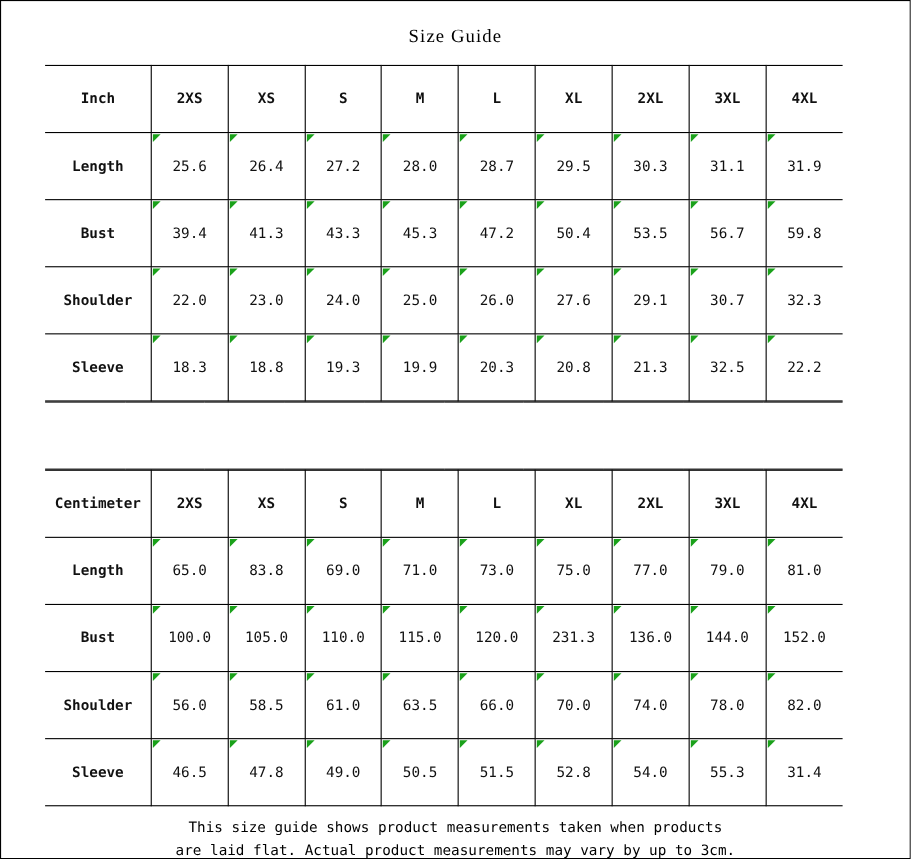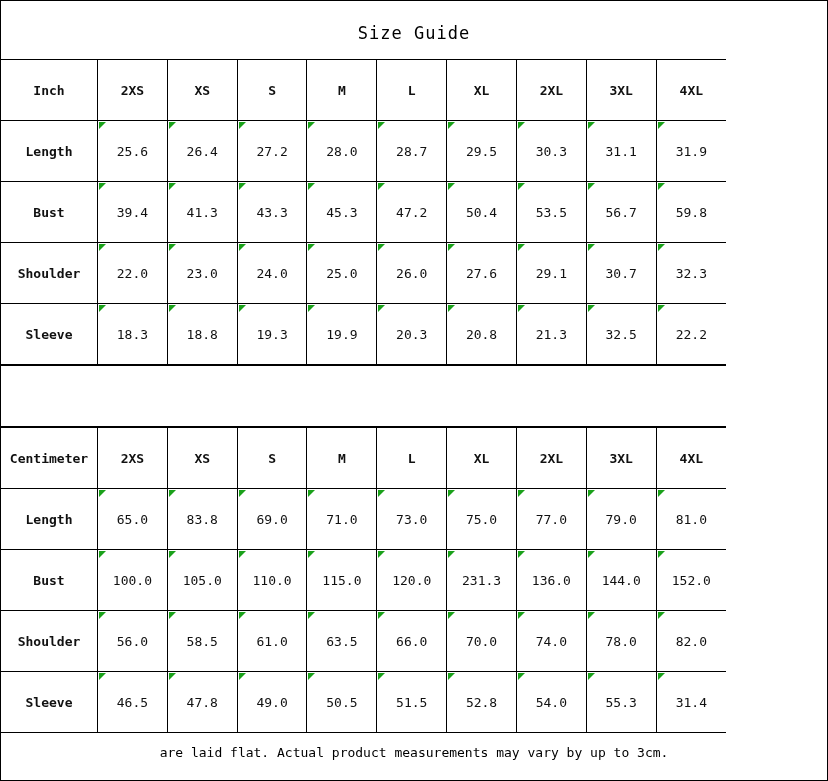--- a/index.html
+++ b/index.html
@@ -23,25 +23,27 @@
     background: #ffffff;
   }
   .title {
     text-align: center;
     font-size: 17px;
     letter-spacing: 1px;
     color: #000000;
     padding-top: 22px;
     padding-bottom: 16px;
     font-weight: 400;
+    font-family: Liberation Serif, serif;
   }
   table.sg {
     border-collapse: collapse;
     width: 725px;
     table-layout: fixed;
+    margin-left: 40px;
   }
   table.sg td, table.sg th {
     border-top: 1px solid #000000;
     border-bottom: 1px solid #000000;
     border-left: 1px solid #000000;
     border-right: 1px solid #000000;
     height: 60px;
     text-align: center;
     vertical-align: middle;
     font-size: 13px;
@@ -230,16 +232,17 @@
         <td class="val corner-mark">51.5</td>
         <td class="val corner-mark">52.8</td>
         <td class="val corner-mark">54.0</td>
         <td class="val corner-mark">55.3</td>
         <td class="val corner-mark">31.4</td>
       </tr>
     </tbody>
   </table>
 
   <div class="footer">
+    <div>This size guide shows product measurements taken when products</div>
     <div>are laid flat. Actual product measurements may vary by up to 3cm.</div>
   </div>
 
 </div>
 
 </body></html>

